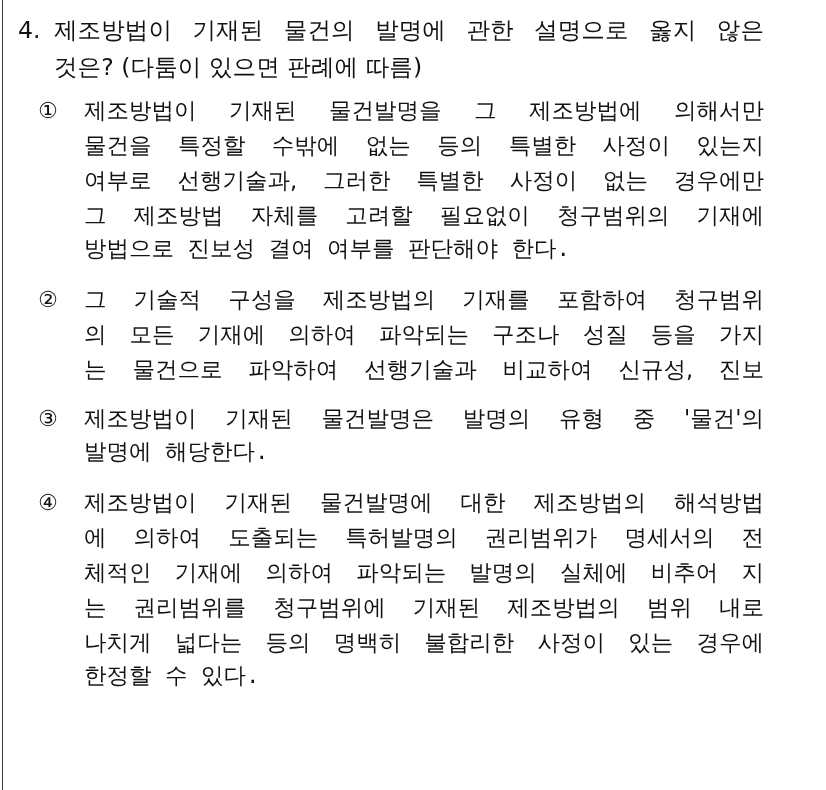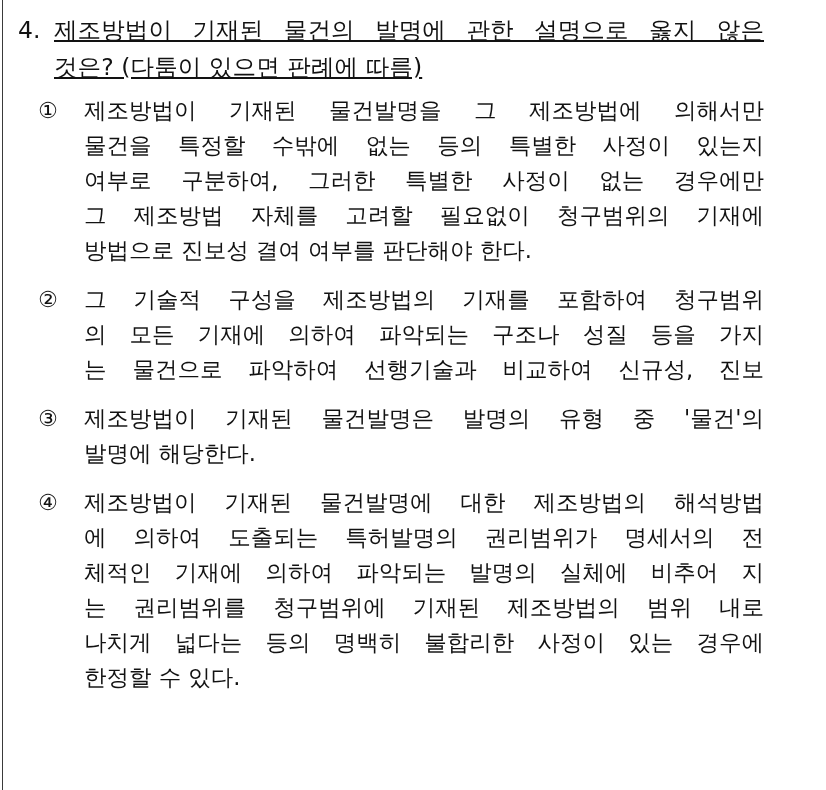--- a/index.html
+++ b/index.html
@@ -53,21 +53,20 @@
   }
   .stem-number {
     position: absolute;
     left: 0;
     top: 0;
     font-size: 23.5px;
     line-height: 37px;
   }
   .stem-text {
     display: block;
-    text-decoration: underline;
   }
   
   .stem-text .ln {
     display: block;
     text-align: justify;
     text-justify: inter-character;
   }
   .stem-text .ln.last {
     text-align: center;
   }
@@ -102,20 +101,21 @@
   }
   .choice-body .ln {
     display: block;
     text-align: justify;
     text-justify: inter-character;
     white-space: nowrap;
   }
   .choice-body .ln.last {
     text-align: right;
     white-space: normal;
+    font-family: Liberation Mono, monospace;
   }
 
   
   .ln {
     text-align-last: justify;
   }
   .ln.last {
     text-align-last: left;
   }
 </style>
@@ -136,21 +136,21 @@
       </span>
     </div>
 
     <div class="choices">
 
       <div class="choice">
         <span class="choice-marker">①</span>
         <span class="choice-body">
           <span class="ln">제조방법이 기재된 물건발명을 그 제조방법에 의해서만</span>
           <span class="ln">물건을 특정할 수밖에 없는 등의 특별한 사정이 있는지</span>
-          <span class="ln">여부로 구분하여, 그러한 특별한 사정이 없는 경우에만</span>
+          <span class="ln">여부로 선행기술과, 그러한 특별한 사정이 없는 경우에만</span>
           <span class="ln">그 제조방법 자체를 고려할 필요없이 청구범위의 기재에</span>
           <span class="ln last">방법으로 진보성 결여 여부를 판단해야 한다.</span>
         </span>
       </div>
 
       <div class="choice">
         <span class="choice-marker">②</span>
         <span class="choice-body">
           <span class="ln">그 기술적 구성을 제조방법의 기재를 포함하여 청구범위</span>
           <span class="ln">의 모든 기재에 의하여 파악되는 구조나 성질 등을 가지</span>

